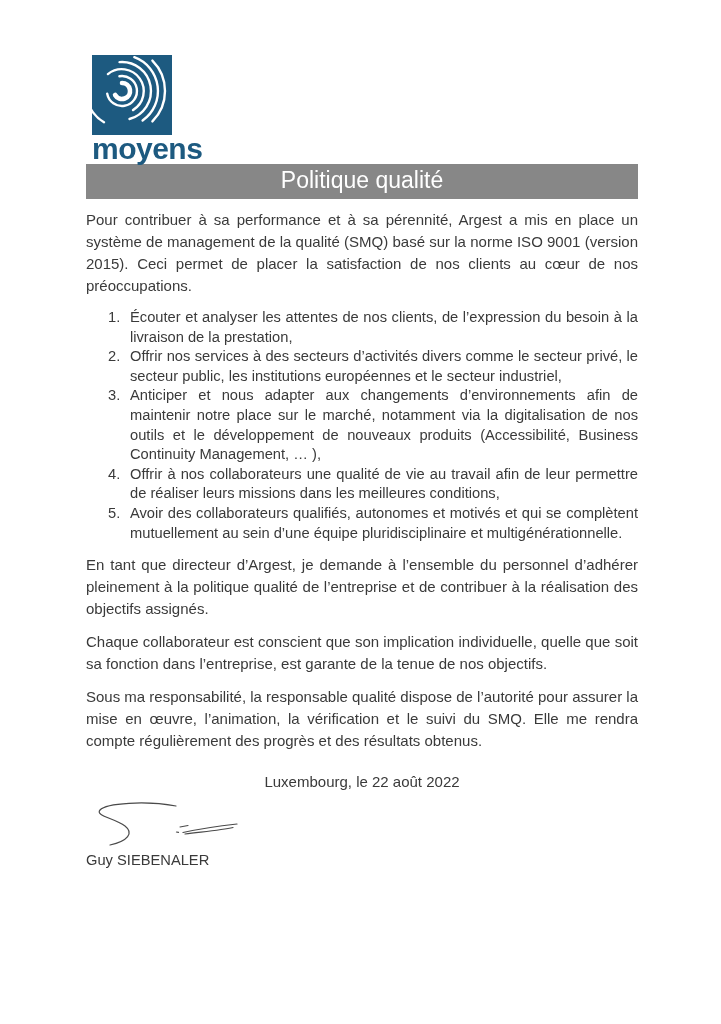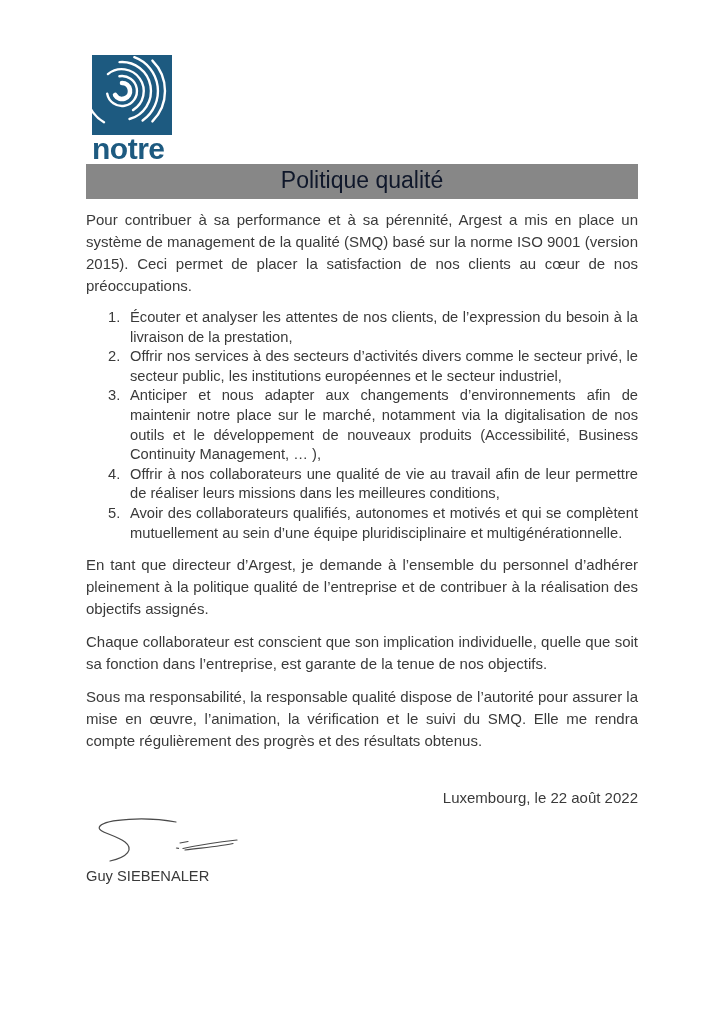--- a/index.html
+++ b/index.html
@@ -32,21 +32,21 @@
     letter-spacing: -0.5px;
     line-height: 25px;
     margin-top: 1px;
     font-family: "Liberation Sans", sans-serif;
   }
 
   
   .banner {
     margin-top: 3px;
     background: var(--banner-gray, #878787);
-    color: #0f172a;
+    color: #ffffff;
     text-align: center;
     font-size: 23px;
     font-weight: 400;
     line-height: 27px;
     padding: 3px 0 5px 0;
   }
 
   
   .para {
     font-size: 15px;
@@ -68,22 +68,22 @@
   }
   .policy-list .num {
     flex: 0 0 22px;
   }
   .policy-list .txt {
     flex: 1 1 auto;
     text-align: justify;
   }
 
   .dateline {
-    margin-top: 35px;
-    text-align: right;
+    margin-top: 19px;
+    text-align: center;
   }
 
   
   .signature {
     display: block;
     margin-top: 6px;
     margin-left: 2px;
   }
   .signature path {
     fill: none;
@@ -114,21 +114,21 @@
         <svg class="logo-mark" width="80" height="80" viewBox="0 0 80 80" aria-hidden="true">
           <rect class="logo-rect" x="0" y="0" width="80" height="80"></rect>
           <path class="logo-arc thick" d="M30,28 A8,8 0 1 1 23.1,40"></path>
           <path class="logo-arc" d="M27.4,21.2 A15,15 0 1 1 15.2,38.6"></path>
           <path class="logo-arc" d="M15.9,19.1 A22,22 0 1 1 41,55.1"></path>
           <path class="logo-arc" d="M27.5,7.1 A29,29 0 0 1 37.5,64"></path>
           <path class="logo-arc" d="M42.3,2.2 A36,36 0 0 1 50.6,65.5"></path>
           <path class="logo-arc" d="M60.4,5.6 A43,43 0 0 1 60.4,66.4"></path>
           <path class="logo-arc" d="M12,67.2 A36,36 0 0 1 -3.8,48.3"></path>
         </svg>
-        <div class="logo-word">notre</div>
+        <div class="logo-word">moyens</div>
       </div>
 
       <div class="banner">
         <span>Politique qualité</span>
       </div>
     </header>
 
     <main>
       <p class="para first">Pour contribuer à sa performance et à sa pérennité, Argest a mis en place un système de management de la qualité (SMQ) basé sur la norme ISO 9001 (version 2015). Ceci permet de placer la satisfaction de nos clients au cœur de nos préoccupations.</p>
 

